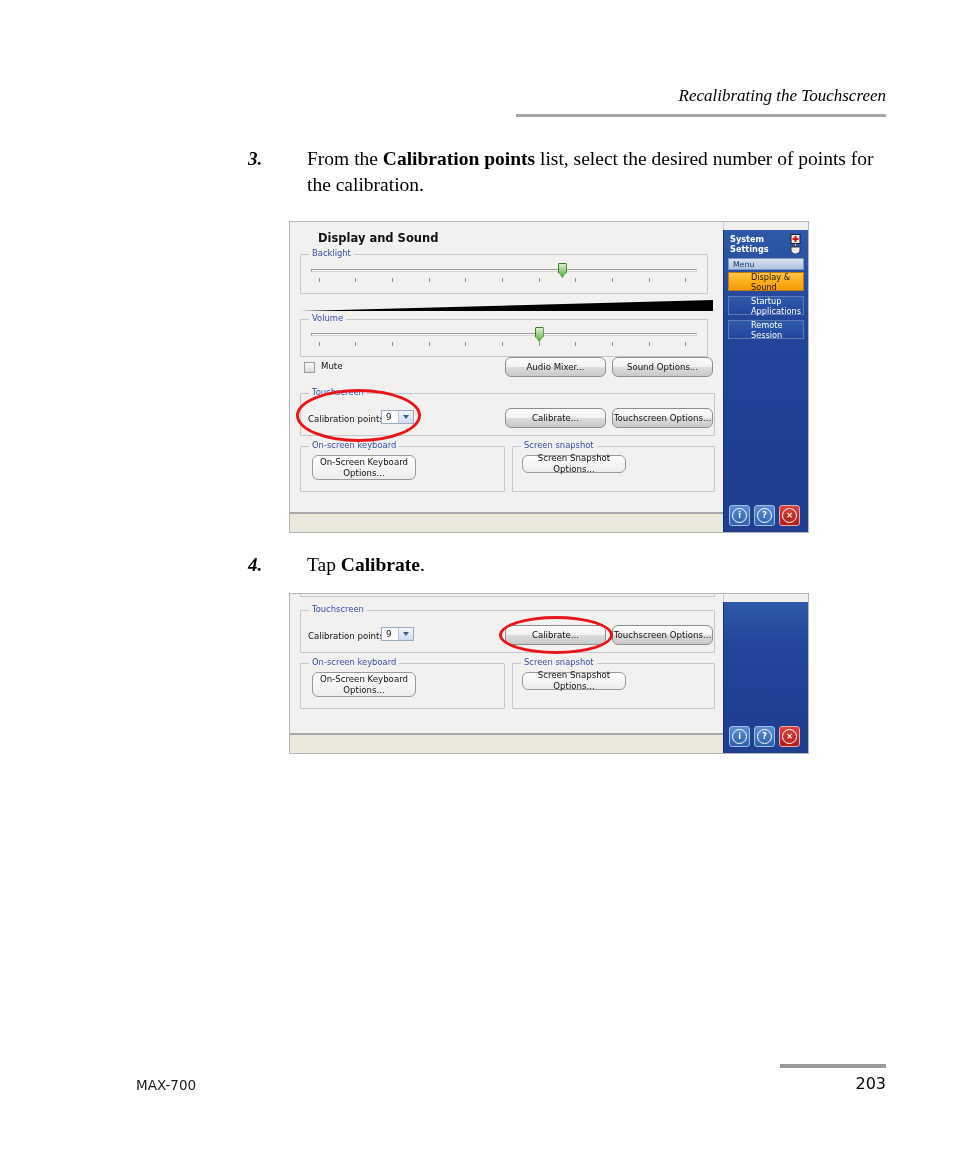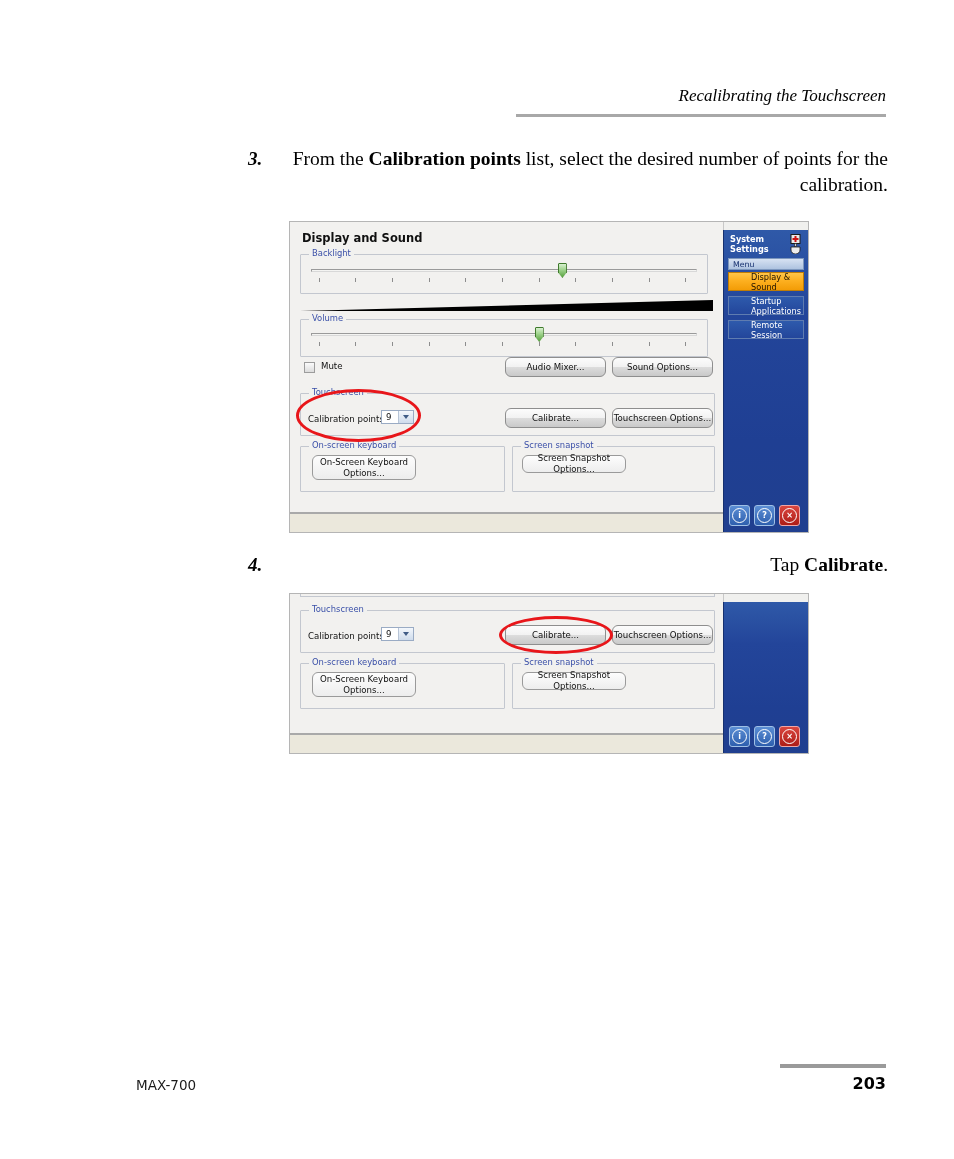--- a/index.html
+++ b/index.html
@@ -63,23 +63,22 @@
   }
   .step .num {
     position: absolute;
     left: 0; top: 0;
     width: 30px;
     font-weight: bold;
     font-style: italic;
     font-size: 19px;
   }
   .step .txt {
-    margin-left: 27px;
+    margin-left: 59px;
     display: block;
-    text-align: right;
   }
   .step b { font-weight: bold; }
 
   #step3 { left: 248px; top: 146px; width: 640px; }
   #step4 { left: 248px; top: 552px; width: 640px; }
 
   
   .figure {
     position: absolute;
     box-sizing: border-box;
@@ -108,21 +107,21 @@
     position: absolute;
     left: 0; right: 0; bottom: 0;
     height: 18px;
     background: #ebe8dc;
     border-top: 2px solid #a9a9a9;
   }
 
   
   .win-title {
     position: absolute;
-    left: 12px;
+    left: 28px;
     top: 9px;
     font-family: "DejaVu Sans", sans-serif;
     font-weight: bold;
     font-size: 11.5px;
     color: #101010;
   }
 
   
   .gbox {
     position: absolute;
@@ -395,21 +394,21 @@
     top: 15px;
     width: 106px;
     height: 4px;
     background: #9a9a9a;
   }
   .pg-footer .ft-page {
     position: absolute;
     right: 68px;
     top: 25px;
     font-family: "DejaVu Sans", sans-serif;
-    font-weight: bold;
+    font-weight: normal;
     font-size: 16px;
     color: #000;
   }
 </style>
 </head>
 <body>
 
 <div class="pg-header">
   <div class="hdr-sub">Recalibrating the Touchscreen</div>
   <div class="hdr-rule"></div>

